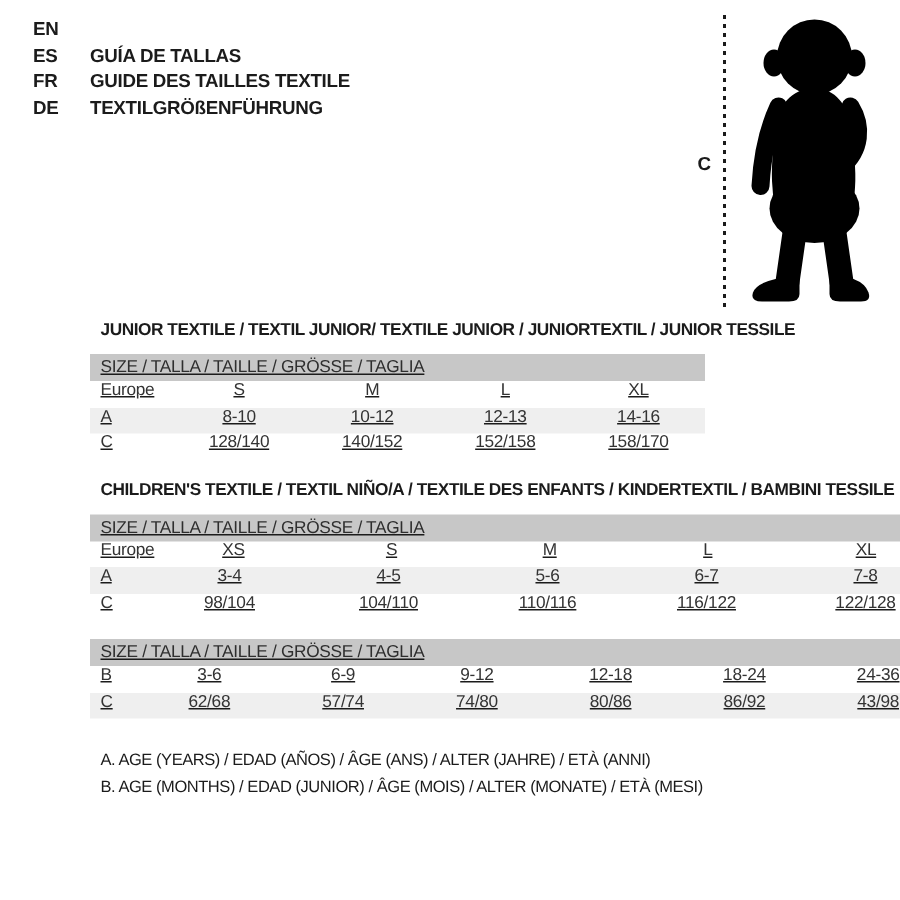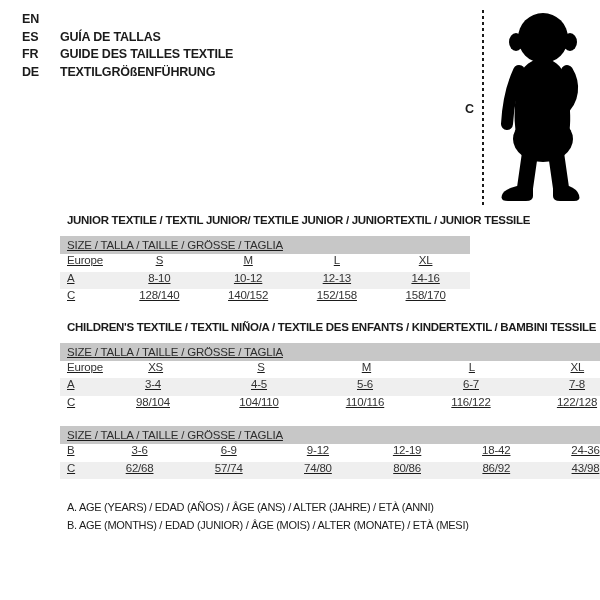--- a/index.html
+++ b/index.html
@@ -160,22 +160,22 @@
       </div>
     </div>
 
     <div class="size-table t3">
       <div class="size-bar">SIZE / TALLA / TAILLE / GRÖSSE / TAGLIA</div>
       <div class="trow">
         <span class="tlabel">B</span>
         <span class="tcell">3-6</span>
         <span class="tcell">6-9</span>
         <span class="tcell">9-12</span>
-        <span class="tcell">12-19</span>
-        <span class="tcell">18-42</span>
+        <span class="tcell">12-18</span>
+        <span class="tcell">18-24</span>
         <span class="tcell">24-36</span>
       </div>
       <div class="trow shaded">
         <span class="tlabel">C</span>
         <span class="tcell">62/68</span>
         <span class="tcell">57/74</span>
         <span class="tcell">74/80</span>
         <span class="tcell">80/86</span>
         <span class="tcell">86/92</span>
         <span class="tcell">43/98</span>

